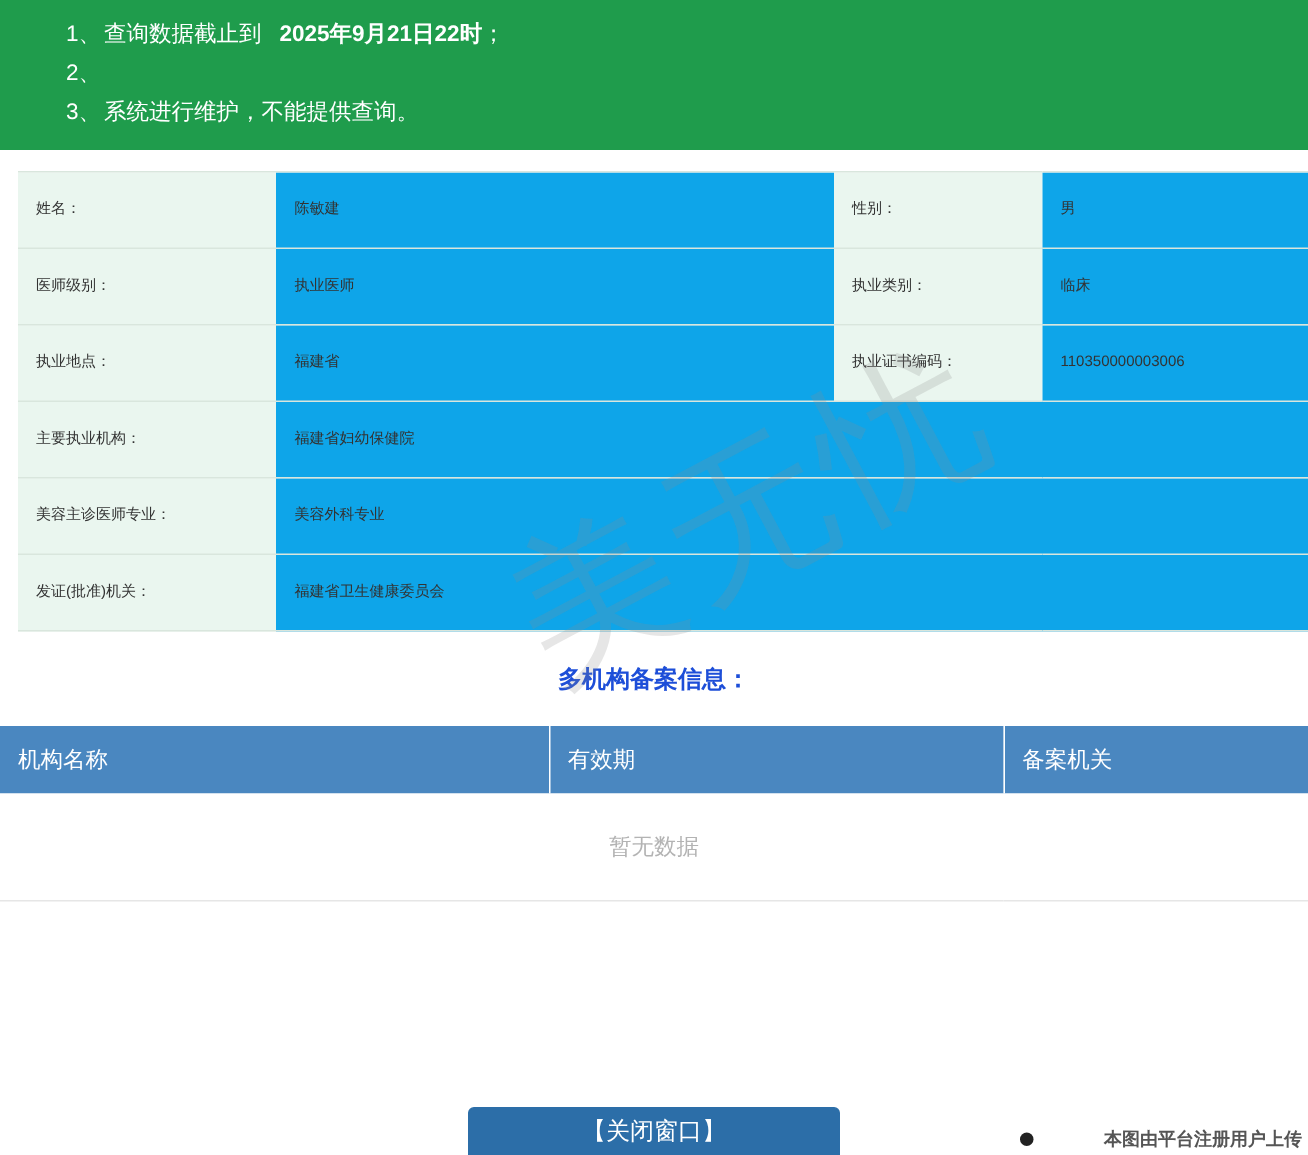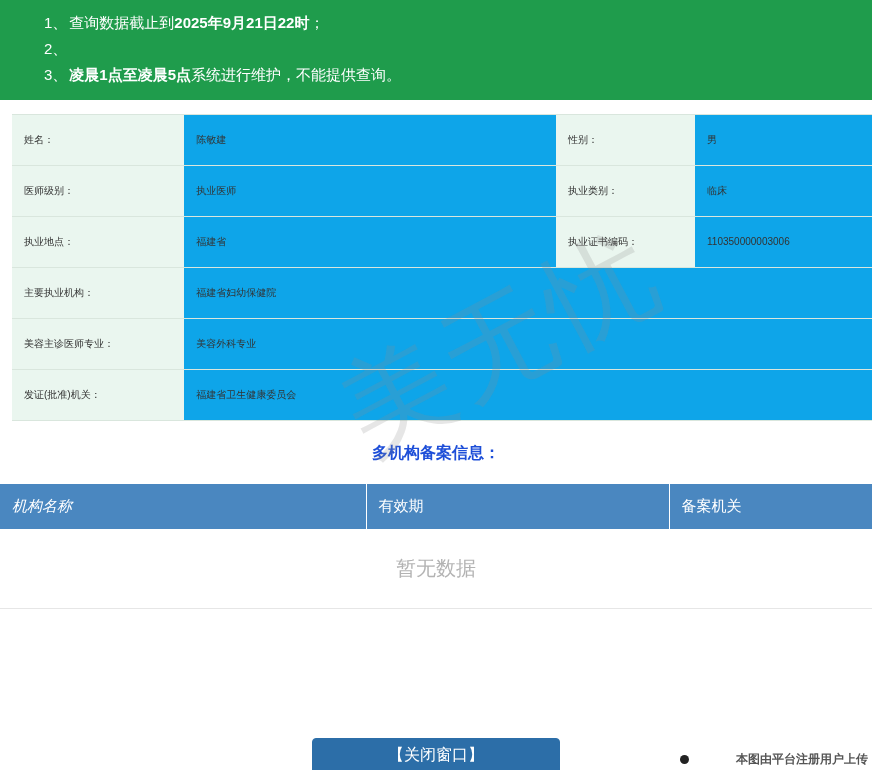--- a/index.html
+++ b/index.html
@@ -26,21 +26,21 @@
   }
   .notice-line {
     display: flex;
     align-items: flex-start;
     padding-left: 44px;
     white-space: nowrap;
   }
   .notice-num {
     margin-right: 2px;
   }
-  .notice-strong { font-weight: bold; }
+  .notice-strong { font-weight: bold; margin-left: 12px; }
 
   
   .info-table {
     width: 872px;
     border-collapse: collapse;
     table-layout: fixed;
     margin-top: 14px;
     font-size: 10px;
     color: #333333;
     margin-left: 12px;
@@ -103,25 +103,25 @@
     font-weight: normal;
     text-align: left;
     padding: 13px 12px;
     border-right: 1px solid #ffffff;
   }
   .records-table th:last-child { border-right: none; }
   .records-table td.empty {
     text-align: center;
     color: #b3b3b3;
     padding: 26px 0;
-    font-size: 20px;
+    font-size: 15px;
     background: #ffffff;
     border-bottom: 1px solid #e6e6e6;
   }
-  .col-a { width: 366px; font-style: italic; }
+  .col-a { width: 366px; }
   .col-b { width: 303px; }
   .col-c { width: 203px; }
 
   
   .footer {
     position: absolute;
     left: 0; top: 738px;
     width: 872px;
     display: flex;
     justify-content: center;
@@ -169,21 +169,20 @@
       <span class="notice-num">1、</span>
       <span>查询数据截止到</span>
       <span class="notice-strong">2025年9月21日22时</span>
       <span>；</span>
     </div>
     <div class="notice-line">
       <span class="notice-num">2、</span>
     </div>
     <div class="notice-line">
       <span class="notice-num">3、</span>
-      <span class="notice-strong">凌晨1点至凌晨5点</span>
       <span>系统进行维护，不能提供查询。</span>
     </div>
   </div>
 
   <table class="info-table">
     <tbody>
       <tr>
         <td class="label-cell">姓名：</td>
         <td class="value-cell v1">陈敏建</td>
         <td class="label-cell l2">性别：</td>

